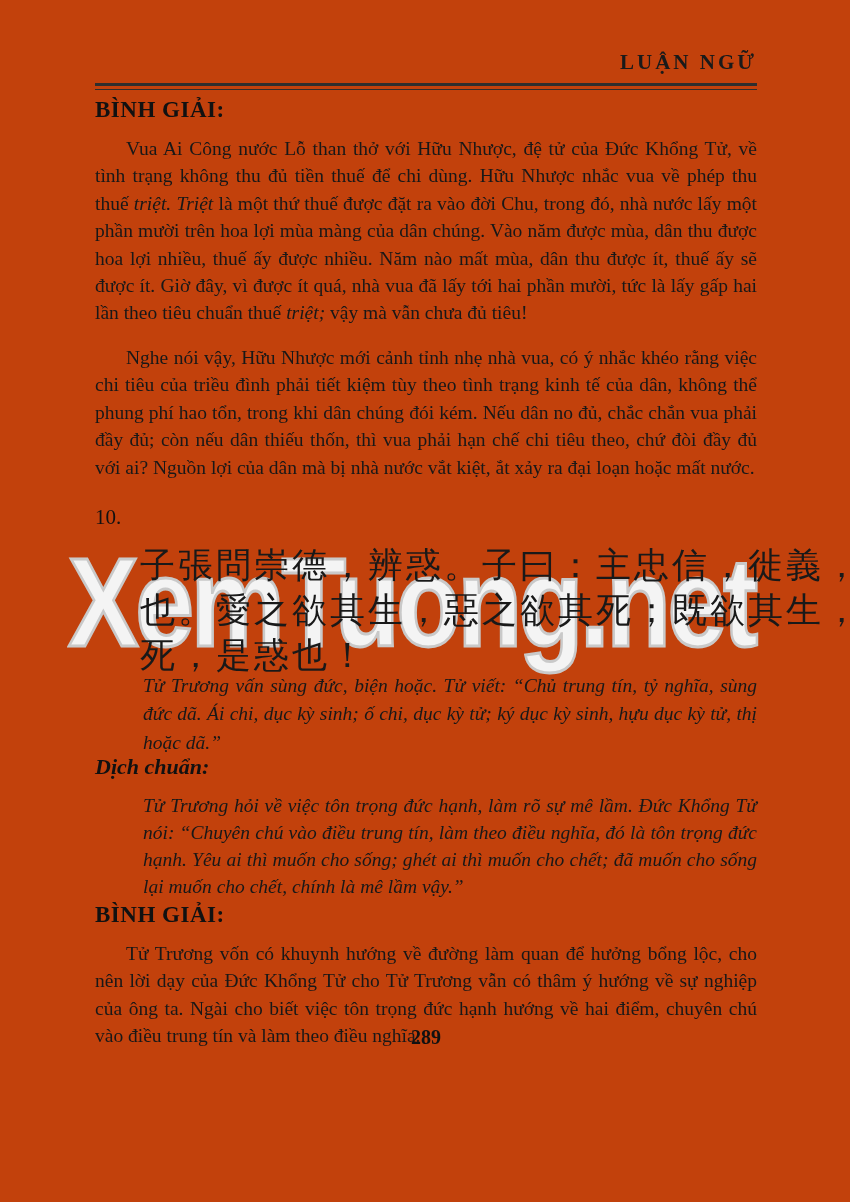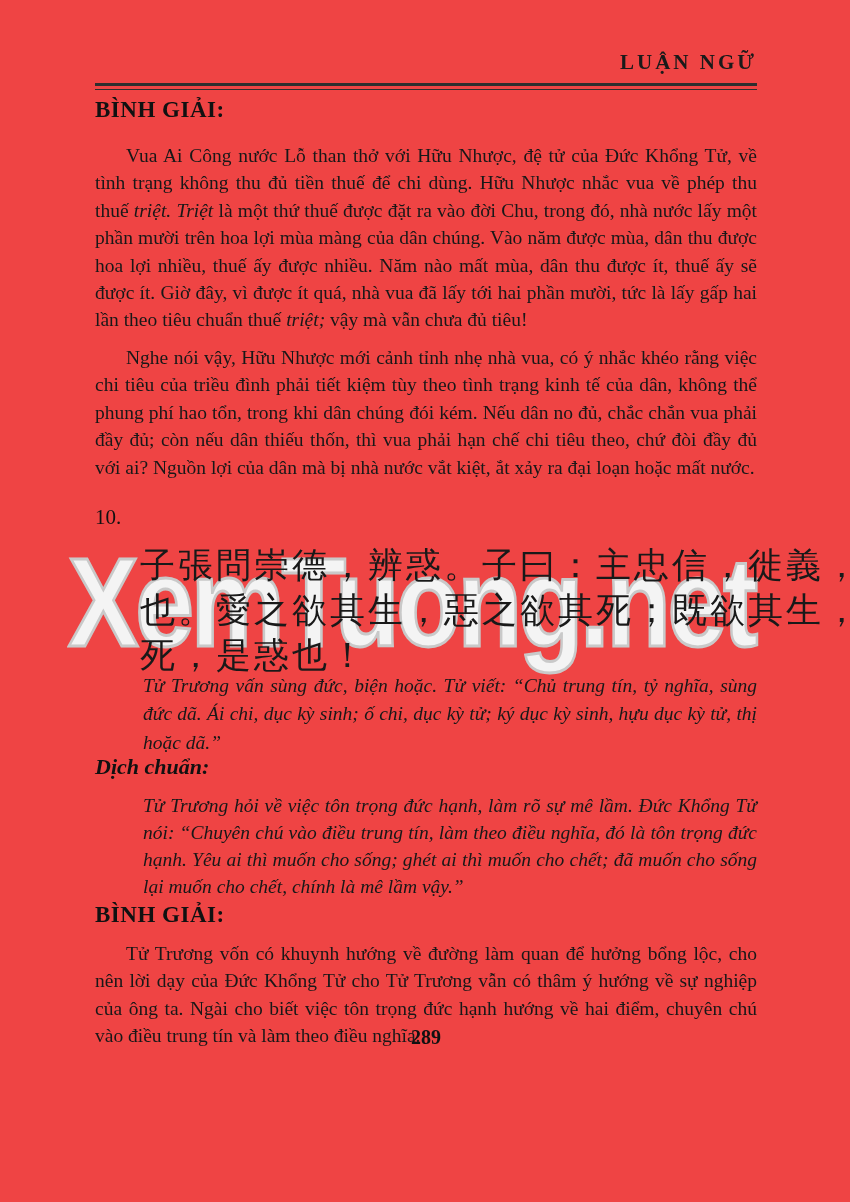--- a/index.html
+++ b/index.html
@@ -1,21 +1,21 @@
 <!DOCTYPE html>
 <html><head>
 <meta charset="utf-8">
 <style>
   * { margin: 0; padding: 0; box-sizing: border-box; }
   html, body { background: #ffffff; }
   .page {
     position: relative;
     width: 850px;
     height: 1202px;
-    background: #ef4444;
+    background: #c2410c;
     overflow: hidden;
     font-family: "Liberation Serif", "DejaVu Serif", serif;
     color: #161616;
   }
   .running-head {
     position: absolute;
     top: 50px; left: 95px; width: 662px;
     text-align: right;
     font-size: 21px;
     font-weight: bold;
@@ -49,21 +49,21 @@
   }
   .body-par {
     position: absolute;
     left: 95px; width: 662px;
     font-size: 19.5px;
     line-height: 27.4px;
     text-align: justify;
     text-indent: 31px;
     color: #181818;
   }
-  .par-1 { top: 142px; }
+  .par-1 { top: 135px; }
   .par-2 { top: 344px; }
   .par-3 { top: 940px; }
   .item-number {
     position: absolute;
     top: 505px; left: 95px;
     font-size: 21px;
     font-weight: normal;
     color: #111111;
   }
   .watermark {

